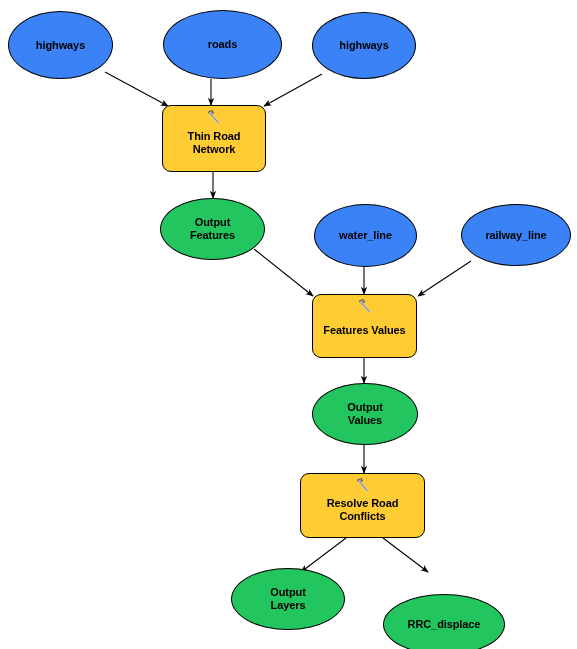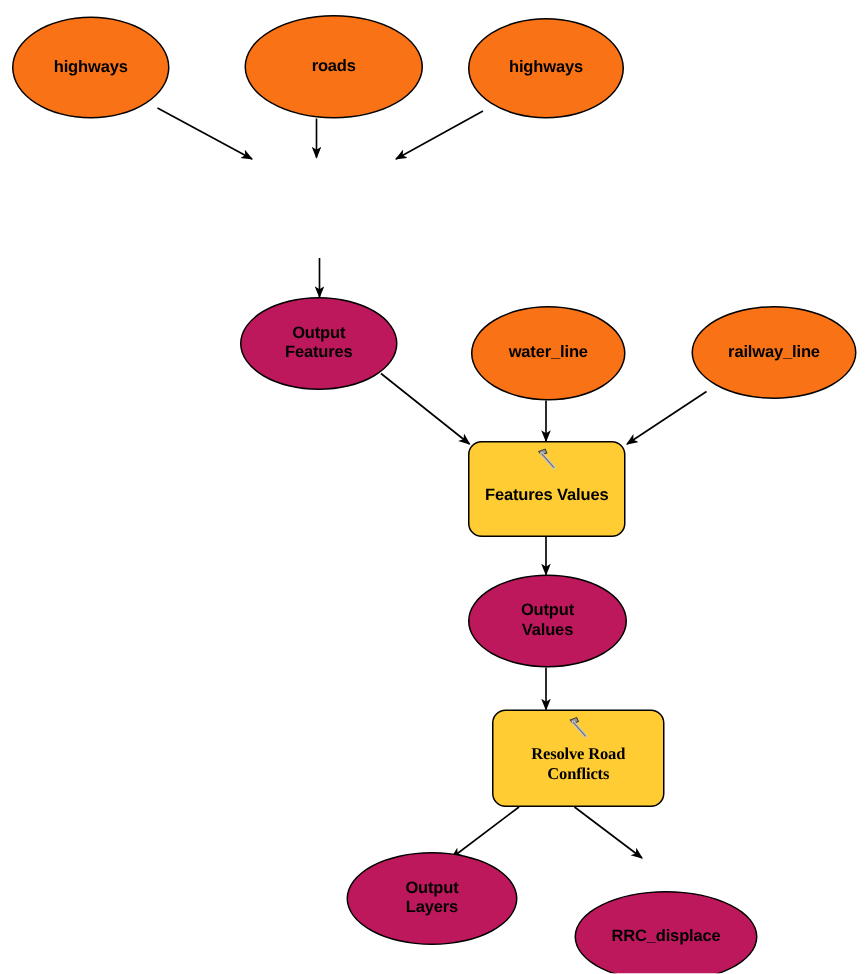--- a/index.html
+++ b/index.html
@@ -43,24 +43,24 @@
     position: relative;
     z-index: 2;
     padding: 0 4px;
     white-space: pre-line;
   }
   .node.data-variable {
     border: 1.6px solid #000000;
     border-radius: 50%;
   }
   .node.input-var {
-    background: #f97316;
+    background: #3b82f6;
   }
   .node.derived-var {
-    background: #be185d;
+    background: #22c55e;
   }
   .node.tool {
     background: #ffcc33;
     border: 1.8px solid #000000;
     border-radius: 9px;
   }
   .node.tool .label {
     margin-top: 9px;
   }
   .tool-icon {
@@ -104,20 +104,31 @@
   </div>
 
   <div class="node data-variable input-var" style="left:163px; top:10px; width:119px; height:69px;">
     <span class="label">roads</span>
   </div>
 
   <div class="node data-variable input-var" style="left:312px; top:12px; width:104px; height:67px;">
     <span class="label">highways</span>
   </div>
 
+  <div class="node tool" style="left:162px; top:105px; width:104px; height:67px;">
+    <span class="tool-icon">
+      <svg viewBox="0 0 18 18" xmlns="http://www.w3.org/2000/svg">
+        <path d="M3.2 3.0 L7.4 1.4 L8.6 4.0 L5.0 5.4 Z" fill="#9a9a9a" stroke="#3a3a3a" stroke-width="0.7"></path>
+        <path d="M5.2 4.6 L13.2 13.6" stroke="#c9c9c9" stroke-width="2.4" stroke-linecap="round"></path>
+        <path d="M5.2 4.6 L13.2 13.6" stroke="#6e6e6e" stroke-width="0.8" stroke-linecap="round"></path>
+      </svg>
+    </span>
+    <span class="label">Thin Road
+Network</span>
+  </div>
 
   <div class="node data-variable derived-var" style="left:160px; top:198px; width:105px; height:62px;">
     <span class="label">Output
 Features</span>
   </div>
 
   <div class="node data-variable input-var" style="left:314px; top:204px; width:103px; height:63px;">
     <span class="label">water_line</span>
   </div>
 
@@ -134,21 +145,21 @@
       </svg>
     </span>
     <span class="label">Features Values</span>
   </div>
 
   <div class="node data-variable derived-var" style="left:312px; top:383px; width:106px; height:62px;">
     <span class="label">Output
 Values</span>
   </div>
 
-  <div class="node tool" style="left:328px; top:473px; width:115px; height:65px;font-family:Liberation Serif, serif;">
+  <div class="node tool" style="left:300px; top:473px; width:125px; height:65px;">
     <span class="tool-icon">
       <svg viewBox="0 0 18 18" xmlns="http://www.w3.org/2000/svg">
         <path d="M3.2 3.0 L7.4 1.4 L8.6 4.0 L5.0 5.4 Z" fill="#9a9a9a" stroke="#3a3a3a" stroke-width="0.7"></path>
         <path d="M5.2 4.6 L13.2 13.6" stroke="#c9c9c9" stroke-width="2.4" stroke-linecap="round"></path>
         <path d="M5.2 4.6 L13.2 13.6" stroke="#6e6e6e" stroke-width="0.8" stroke-linecap="round"></path>
       </svg>
     </span>
     <span class="label">Resolve Road
 Conflicts</span>
   </div>

